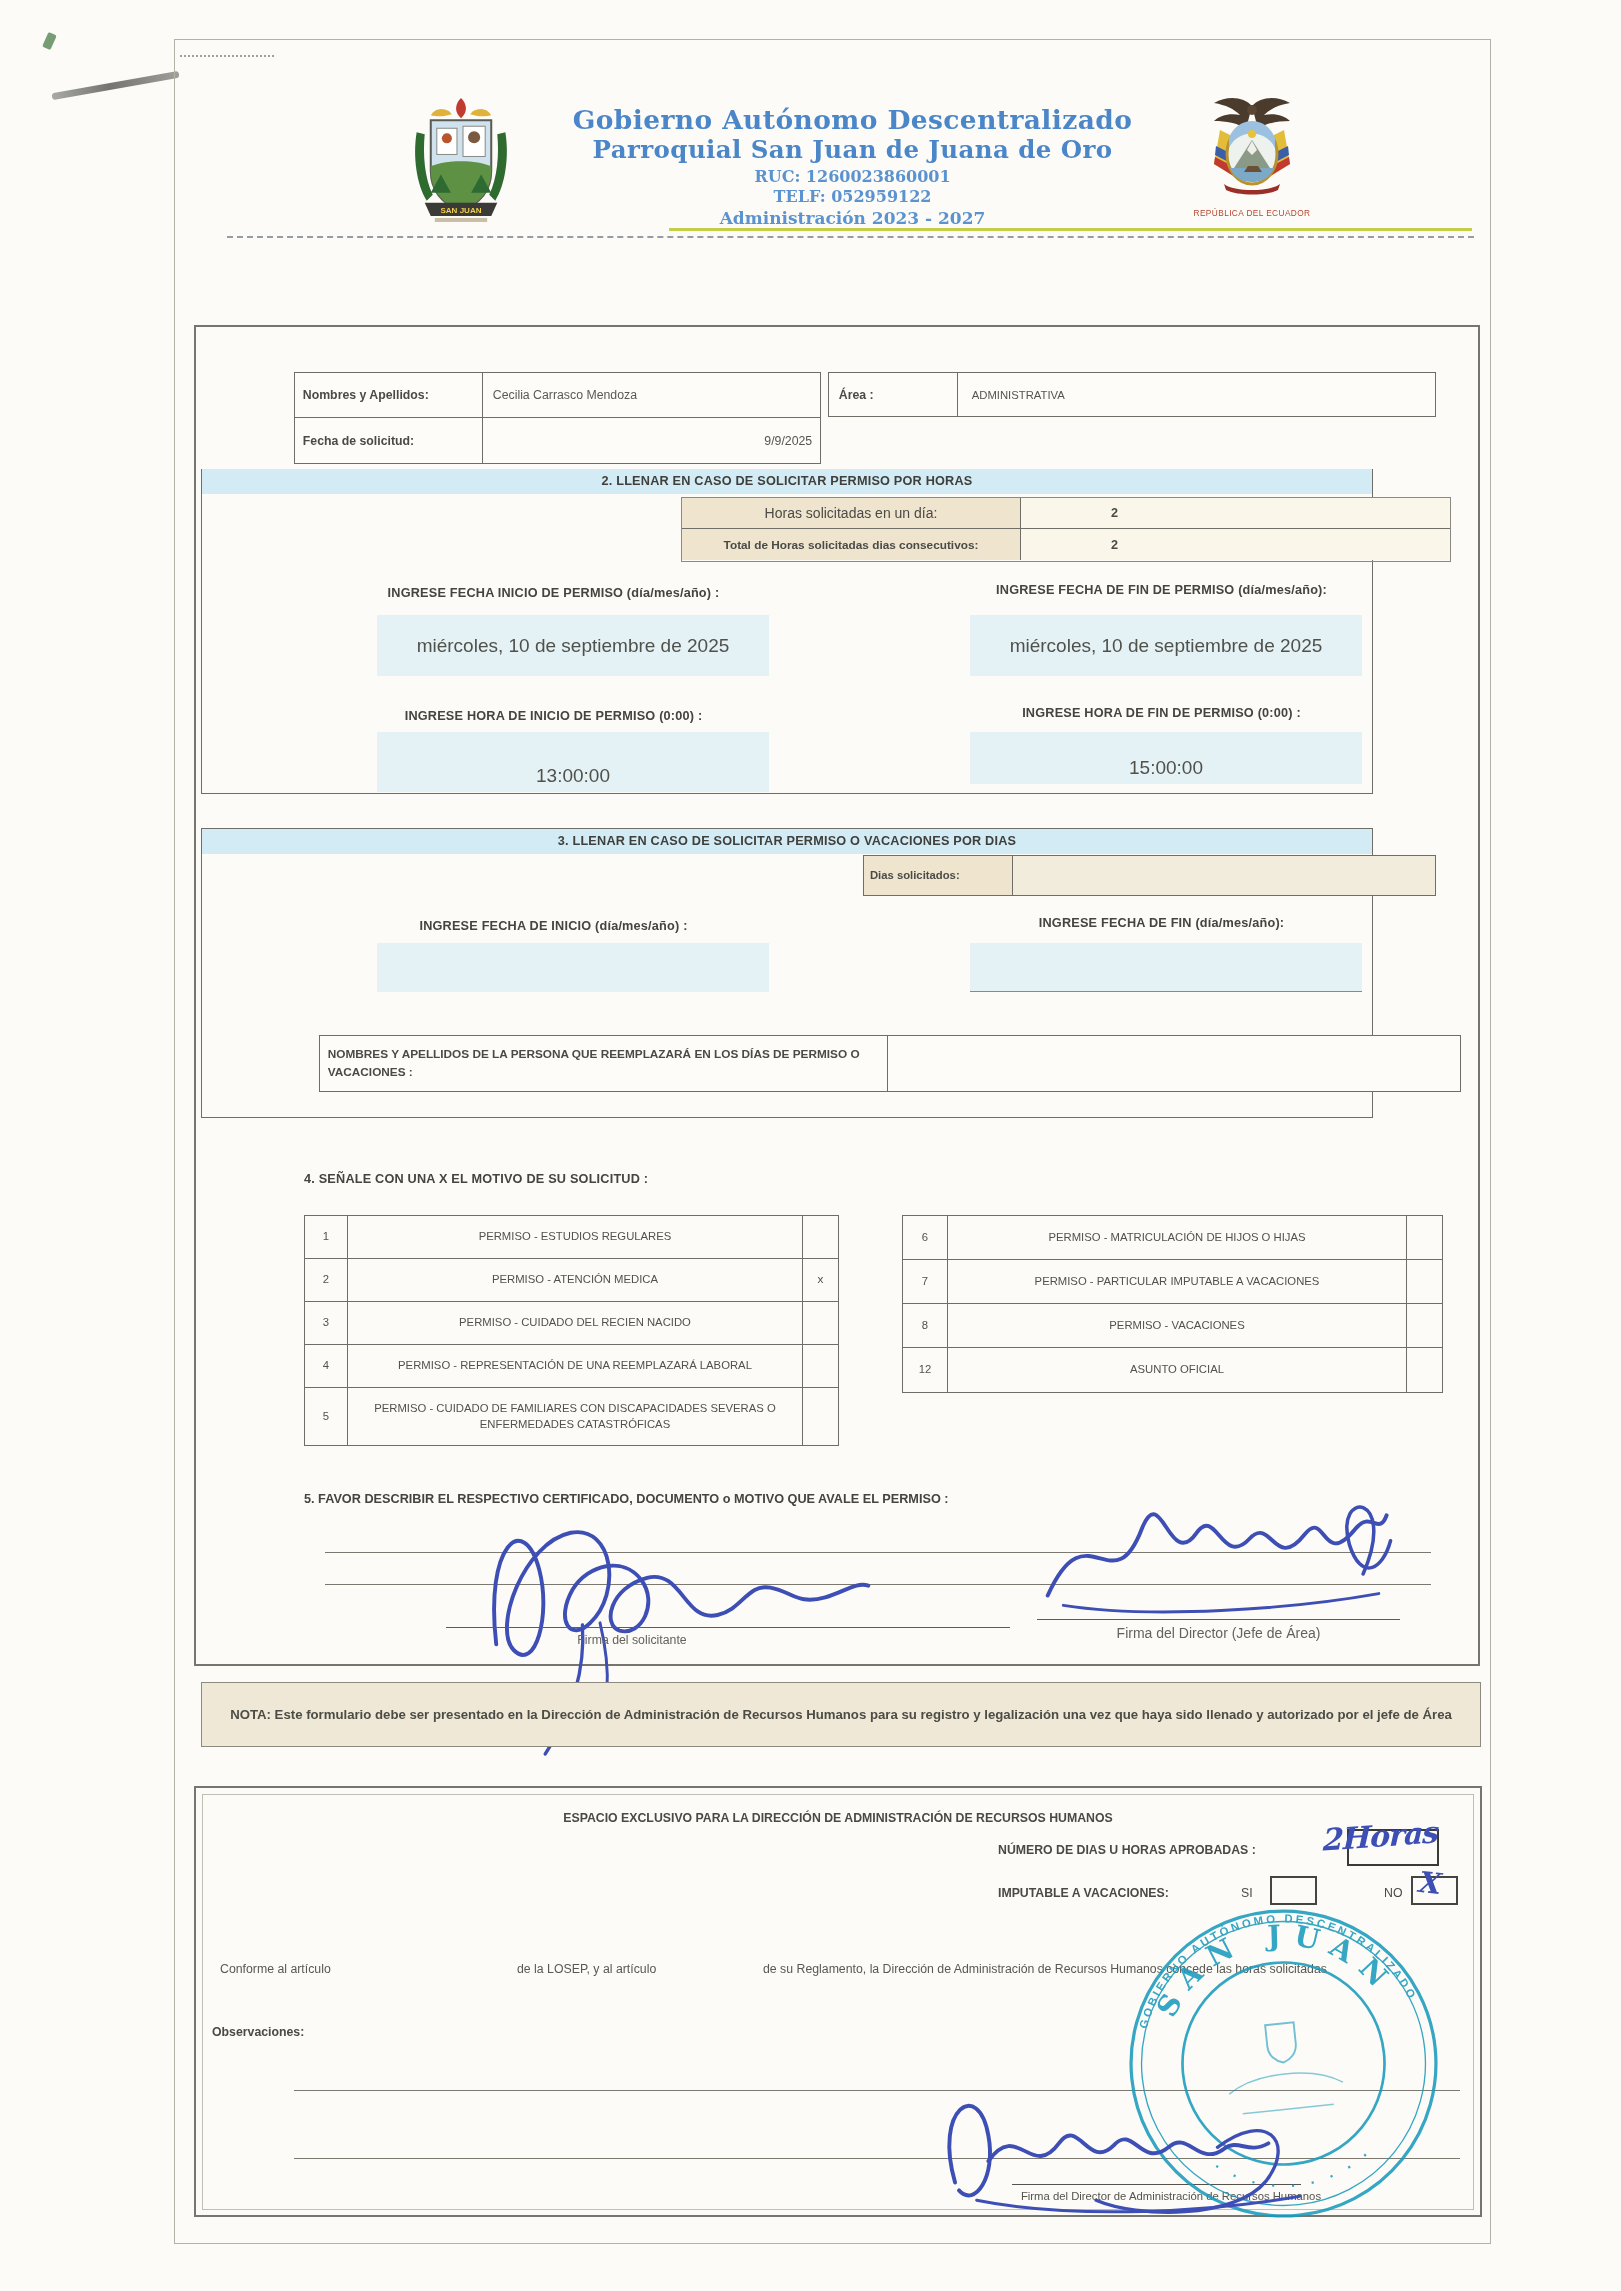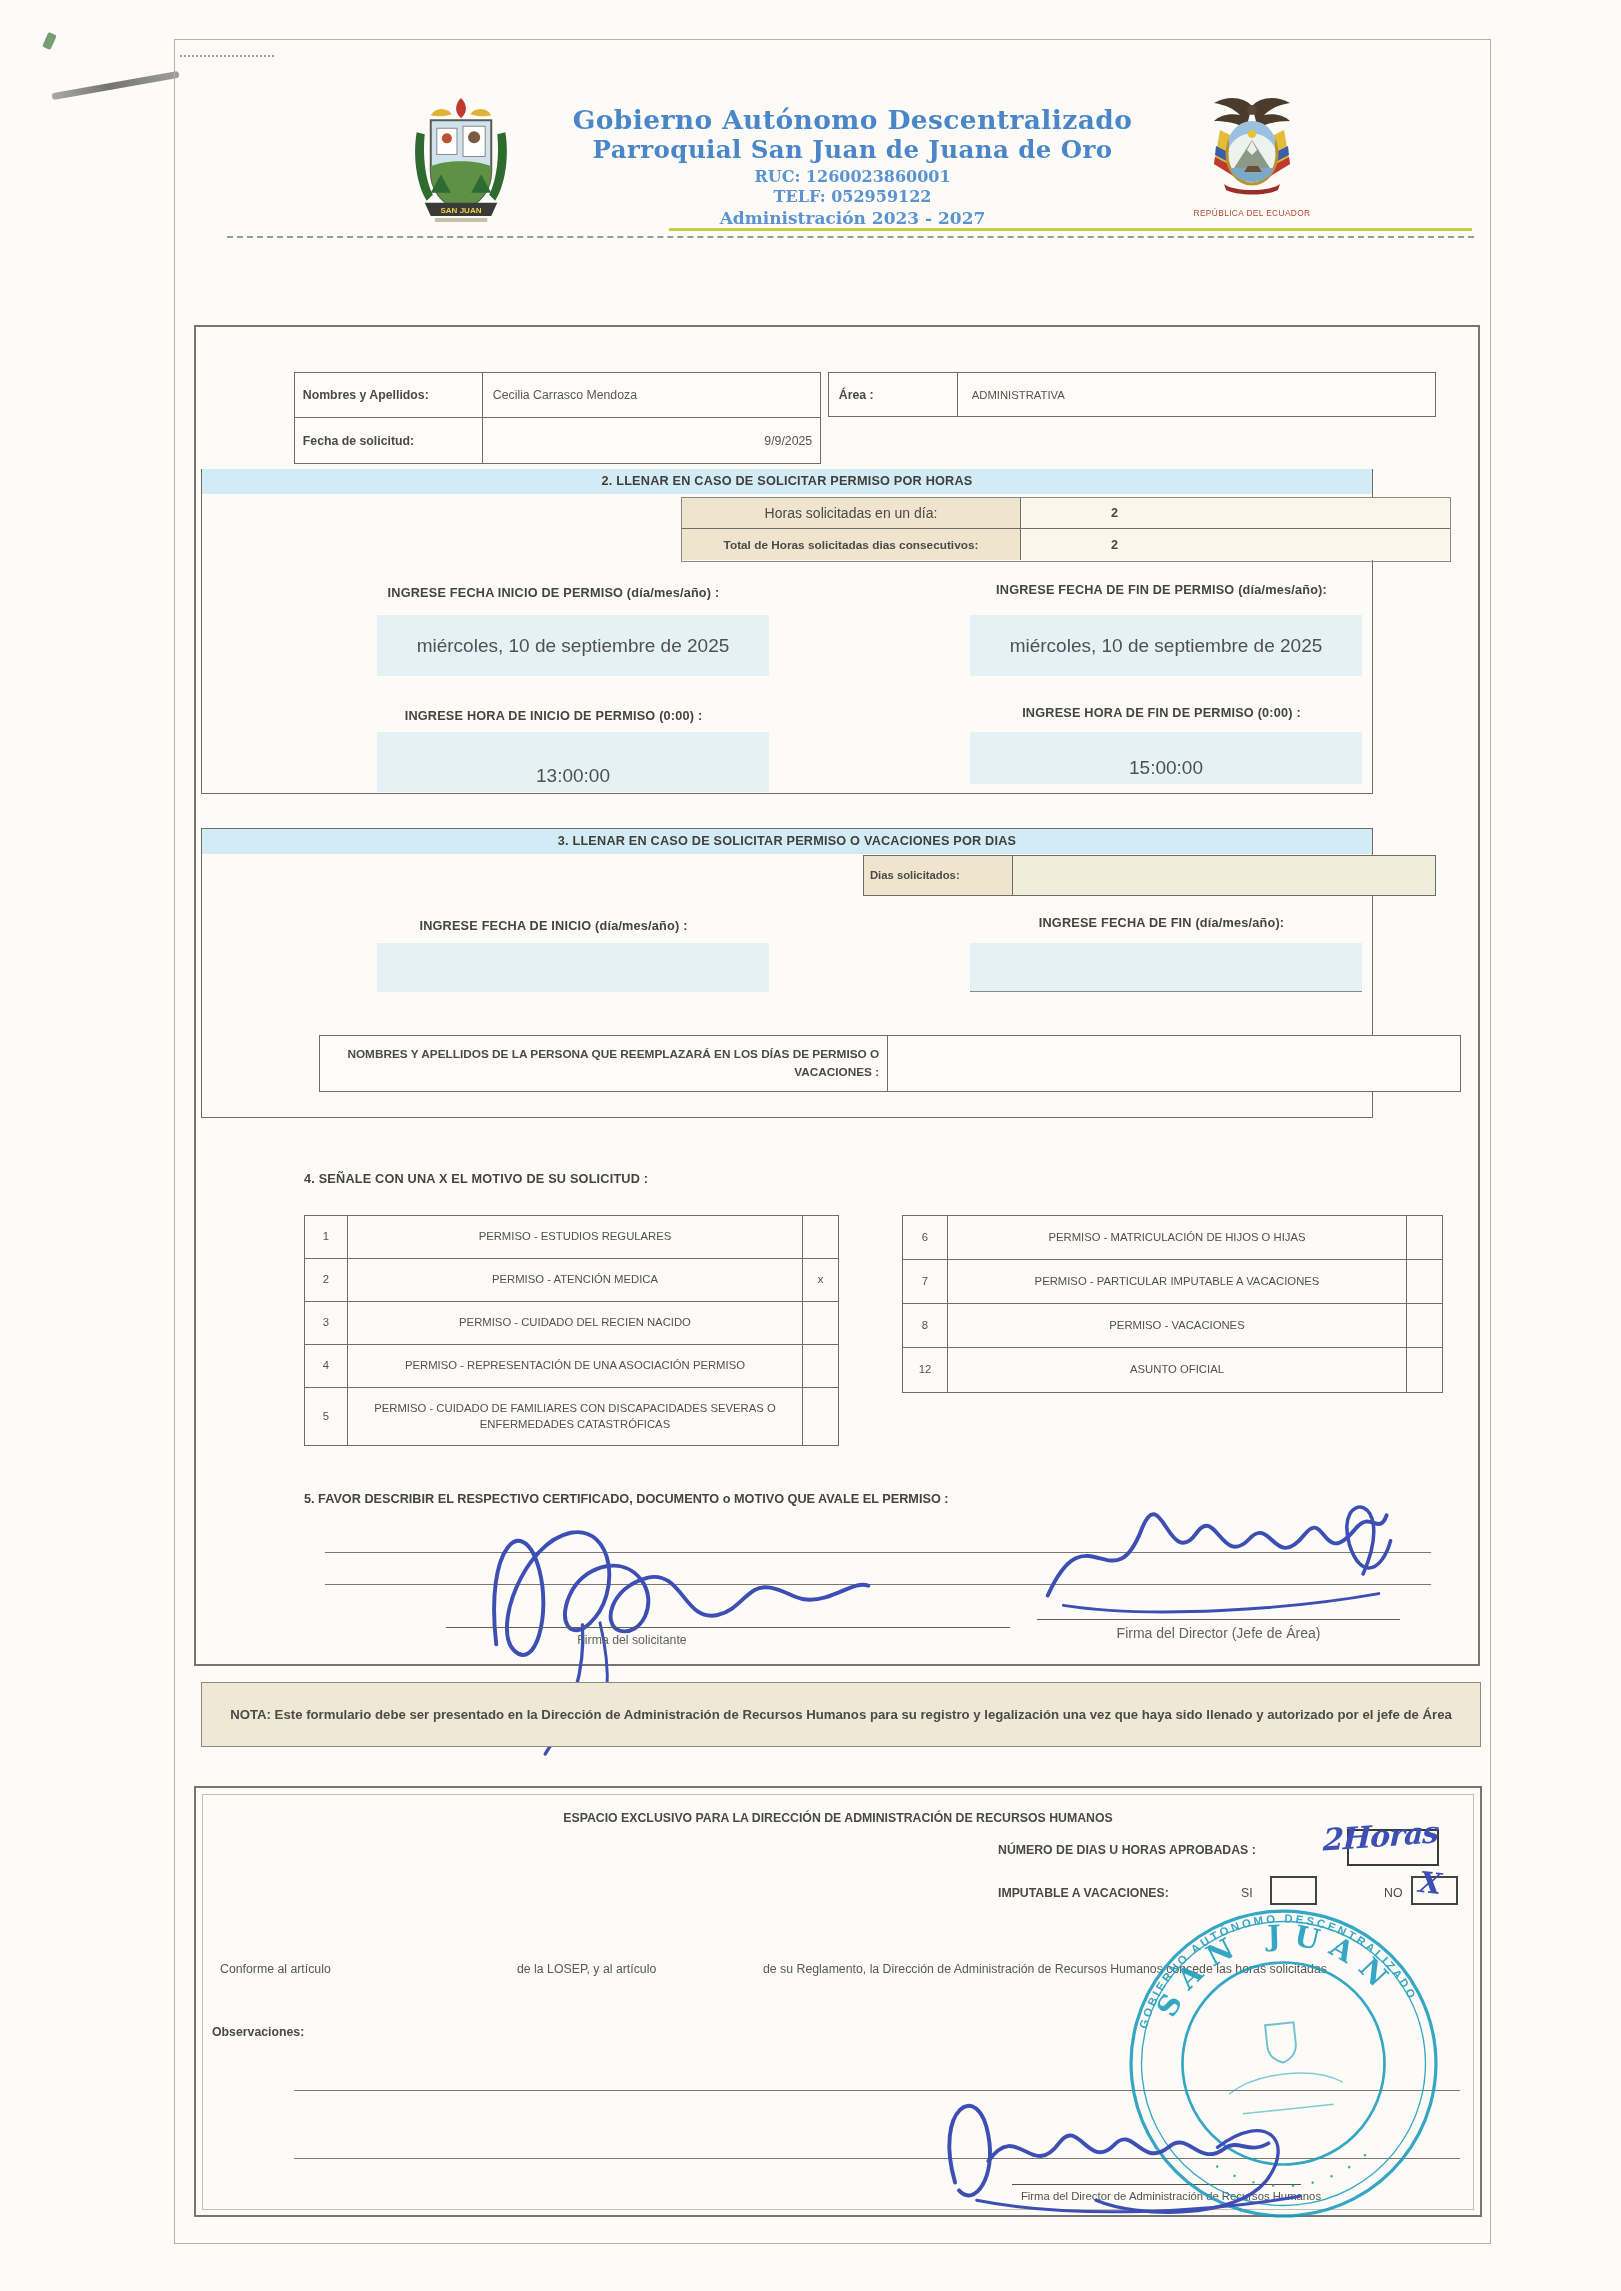--- a/index.html
+++ b/index.html
@@ -156,38 +156,38 @@
   <div class="abs seclbl" style="left:931px;top:916px;width:461px;">INGRESE FECHA DE FIN (día/mes/año):</div>
 
   <div class="abs fieldblue" style="left:377px;top:943px;width:392px;height:49px;display:flex;align-items:center;justify-content:center;">
     <span class="val"></span>
   </div>
   <div class="abs fieldblue" style="left:970px;top:943px;width:392px;height:49px;display:flex;align-items:center;justify-content:center;border-bottom:1.2px solid #8a8a80;">
     <span class="val"></span>
   </div>
 
   <div class="abs bx grid2" style="left:319px;top:1035px;width:1142px;height:57px;grid-template-columns:568px 1fr;background:#fdfcf8;">
-    <div class="gc br" style="padding:3.9px 7.8px;font-size:11.8px;font-weight:700;line-height:1.5;text-align:right;">NOMBRES Y APELLIDOS DE LA PERSONA QUE REEMPLAZARÁ EN  LOS DÍAS DE PERMISO O VACACIONES :</div>
+    <div class="gc br" style="padding:3.9px 7.8px;font-size:11.8px;font-weight:700;line-height:1.5;">NOMBRES Y APELLIDOS DE LA PERSONA QUE REEMPLAZARÁ EN  LOS DÍAS DE PERMISO O VACACIONES :</div>
     <div class="gc" style="padding-left:9.8px;"></div>
   </div>
 
   <div class="abs" style="left:304px;top:1172px;font-size:12.7px;font-weight:700;color:#45453f;letter-spacing:0.2px;">4. SEÑALE CON UNA X EL MOTIVO DE SU SOLICITUD :</div>
 
   <div class="abs mt" style="left:304px;top:1215px;width:535px;grid-template-columns:43px 1fr 35px;grid-template-rows:43px 43px 43px 43px 57px;">
     <div class="mtc br bb">1</div>
     <div class="mtc br bb">PERMISO - ESTUDIOS REGULARES</div>
     <div class="mtc bb"></div>
     <div class="mtc br bb">2</div>
     <div class="mtc br bb">PERMISO - ATENCIÓN MEDICA</div>
     <div class="mtc bb" style="font-size:11.8px;">x</div>
     <div class="mtc br bb">3</div>
     <div class="mtc br bb">PERMISO - CUIDADO DEL RECIEN NACIDO</div>
     <div class="mtc bb"></div>
     <div class="mtc br bb">4</div>
-    <div class="mtc br bb">PERMISO - REPRESENTACIÓN DE UNA ASOCIACIÓN PERMISO</div>
+    <div class="mtc br bb">PERMISO - REPRESENTACIÓN DE UNA REEMPLAZARÁ LABORAL</div>
     <div class="mtc bb"></div>
     <div class="mtc br">5</div>
     <div class="mtc br">PERMISO - CUIDADO DE FAMILIARES CON DISCAPACIDADES SEVERAS O ENFERMEDADES CATASTRÓFICAS</div>
     <div class="mtc"></div>
   </div>
 
   <div class="abs mt" style="left:902px;top:1215px;width:541px;grid-template-columns:45px 1fr 35px;grid-template-rows:repeat(4,44px);">
     <div class="mtc br bb">6</div>
     <div class="mtc br bb">PERMISO - MATRICULACIÓN DE HIJOS O HIJAS</div>
     <div class="mtc bb"></div>

